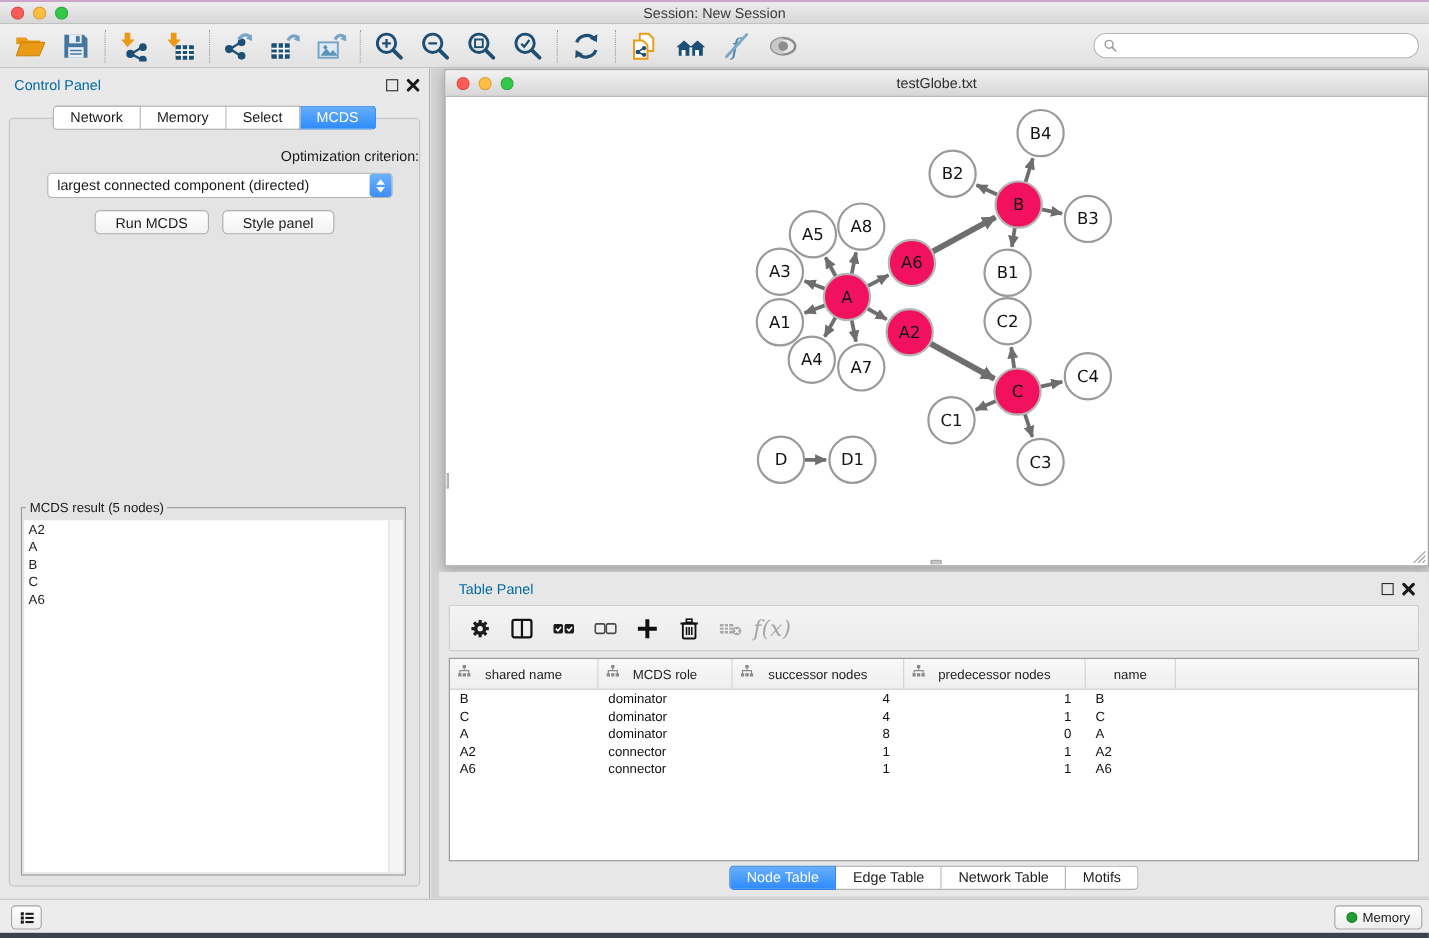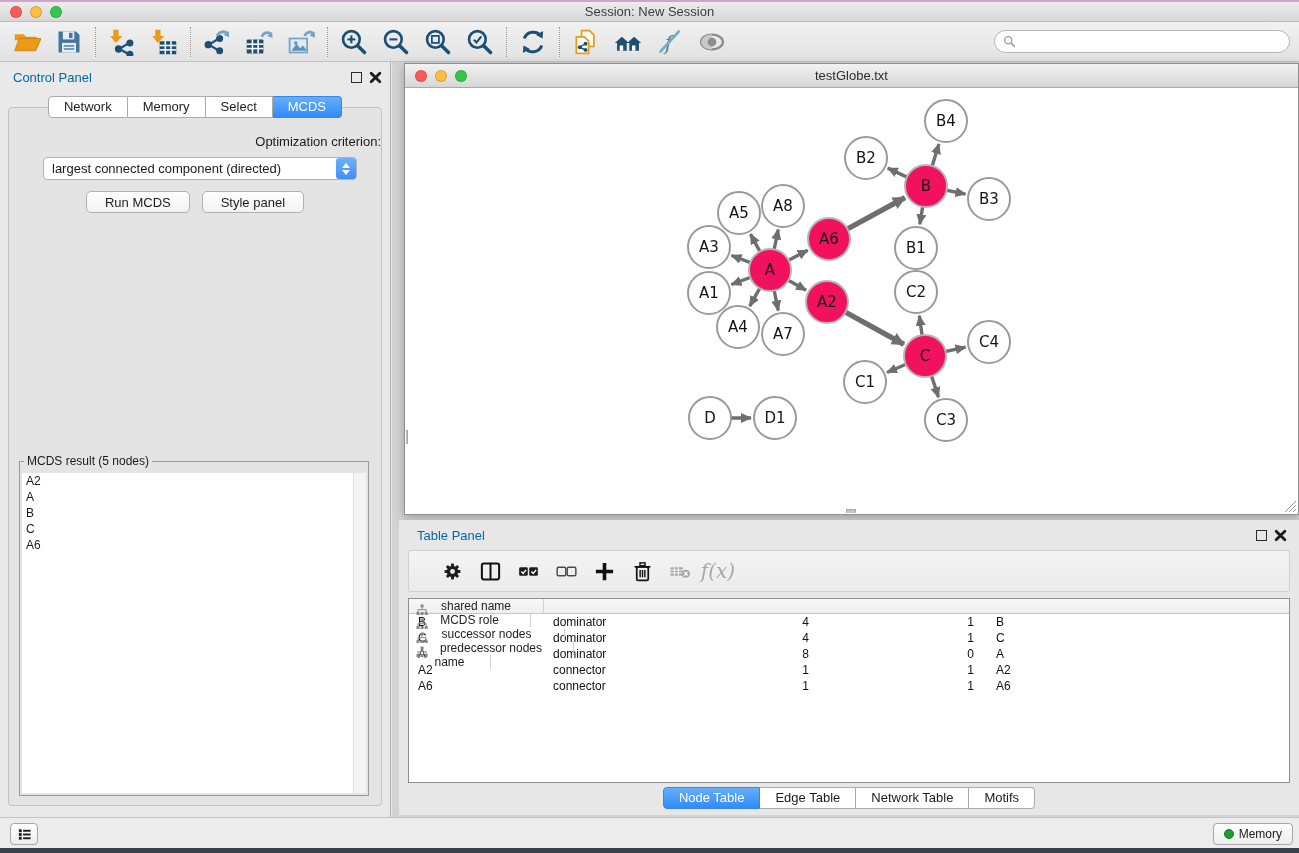--- a/index.html
+++ b/index.html
@@ -71,27 +71,27 @@
     background:linear-gradient(#f2f2f2,#d6d6d6); border-bottom:1px solid #aaa;
     display:flex; align-items:center; justify-content:center; font-size:13px; color:#2d2d2d; }
   #net-canvas { position:absolute; top:25px; left:1px; right:1px; bottom:1px; background:#fff; overflow:hidden; }
   #vthumb { position:absolute; left:-4px; top:341px; width:6px; height:14px; background:#c0c0c0; border:1px solid #a8a8a8; }
   #hthumb { position:absolute; left:440px; bottom:-1px; width:10px; height:5px; background:#c4c4c4; border:1px solid #aaa; }
   #resize-grip { position:absolute; right:1px; bottom:1px; width:13px; height:13px; }
   
   #table-panel { position:absolute; left:7px; right:0; top:458px; bottom:2px; background:#e7e7e7; }
   #tp-toolbar { position:absolute; left:9px; right:9px; top:30px; height:42px;
     background:linear-gradient(#f4f4f4,#ebebeb); border:1px solid #cfcfcf; border-radius:2px;
-    display:flex; align-items:center; padding-left:24px; }
+    display:flex; align-items:center; padding-left:8px; }
   .tpbtn { width:38px; height:34px; display:flex; align-items:center; justify-content:center; }
   .tpbtn svg { width:23px; height:23px; }
   .tpbtn.disabled { opacity:.85; }
   .fx-lbl { font-family:"DejaVu Serif","Liberation Serif",serif; font-style:italic; font-size:20px; color:#9b9b9b; }
   #tp-table { position:absolute; left:9px; right:9px; top:78px; bottom:32px; background:#fff; border:1px solid #8f8f8f; overflow:hidden; }
-  #tp-header { display:flex; height:15px; background:linear-gradient(#f8f8f8,#efefef); border-bottom:1px solid #c6c6c6;flex-direction:column; }
+  #tp-header { display:flex; height:28px; background:linear-gradient(#f8f8f8,#efefef); border-bottom:1px solid #c6c6c6; }
   .hcell { position:relative; border-right:1px solid #d2d2d2; font-size:12px; color:#222;
     display:flex; align-items:center; justify-content:center; }
   .hcell .hicon { position:absolute; left:7px; top:5px; width:12px; height:12px; }
   .trow { display:flex; height:16px; }
   .tcell { font-size:12px; line-height:16px; color:#111; white-space:nowrap; overflow:hidden; }
   .al { text-align:left; padding-left:9px; }
   .ar { text-align:right; padding-right:13px; }
   #tp-tabs { position:absolute; left:0; right:0; bottom:6px; display:flex; justify-content:center; }
   
   #statusbar { position:absolute; left:0; right:0; top:817px; height:31px;

